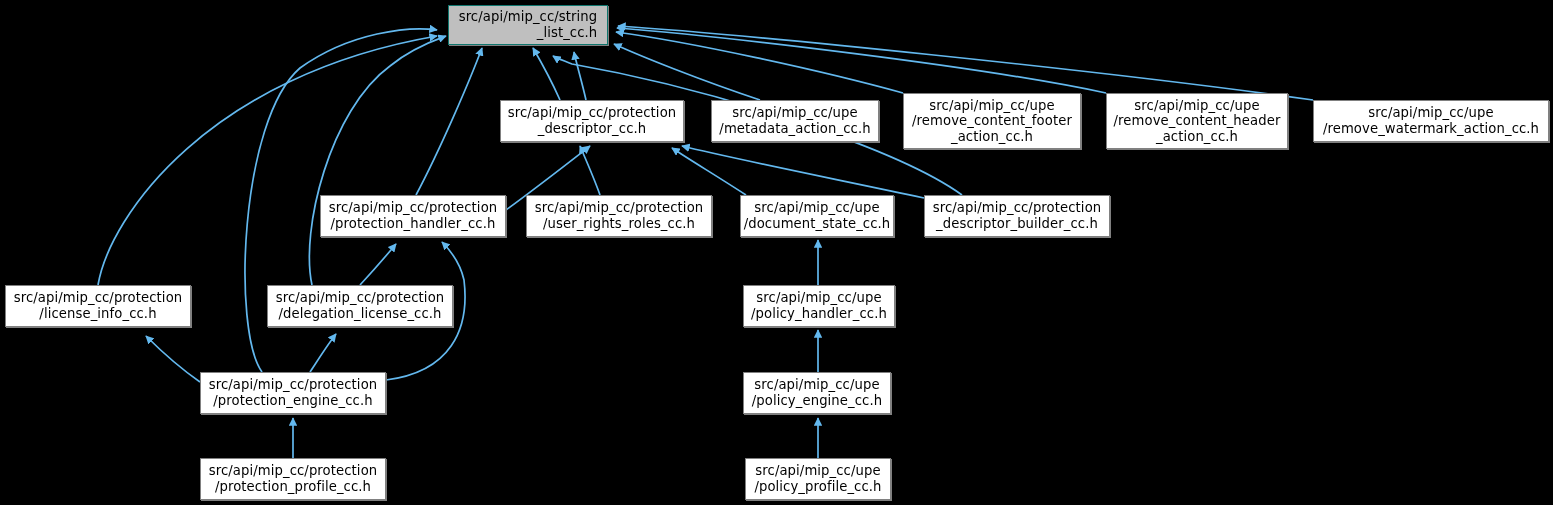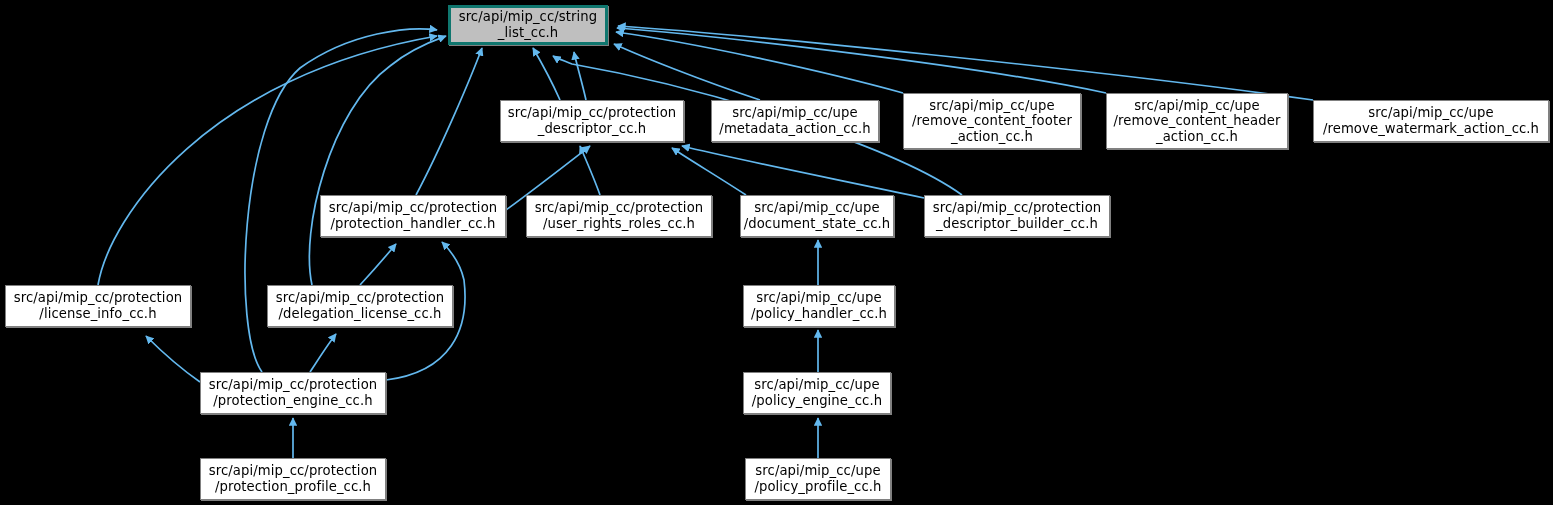--- a/index.html
+++ b/index.html
@@ -4,22 +4,22 @@
 <style>
   html,body{margin:0;padding:0;background:#000;}
   #graph-root{position:relative;width:1553px;height:505px;background:#000;overflow:hidden;
     font-family:"DejaVu Sans","Liberation Sans",sans-serif;}
   #graph-svg{position:absolute;left:0;top:0;width:1553px;height:505px;}
   .node{position:absolute;box-sizing:border-box;display:flex;align-items:center;
     justify-content:center;text-align:center;line-height:1.18;color:#000;
     font-size:13.2px;letter-spacing:0.1px;white-space:pre;}
   .node.plain{background:#ffffff;border:1px solid #808080;
     box-shadow:1px 1px 0 0 #808080;}
-  .node.root{background:#bfbfbf;border:3px solid #0f766e;
-    box-shadow:1px 1px 0 0 #808080;}
+  .node.root{background:#bfbfbf;border:1px solid #0f766e;
+    box-shadow:1px 1px 0 0 #808080;text-align:right;}
   .node-label{display:block;}
 </style>
 </head>
 <body>
 
 <div id="graph-root">
   <svg id="graph-svg" viewBox="0 0 1553 505" xmlns="http://www.w3.org/2000/svg">
     <defs>
       <marker id="arrowhead" viewBox="0 0 10 10" refX="9" refY="5" markerWidth="5" markerHeight="5" orient="auto-start-reverse">
         <path d="M 0 0 L 10 5 L 0 10 z" fill="#63b8ee"></path>

